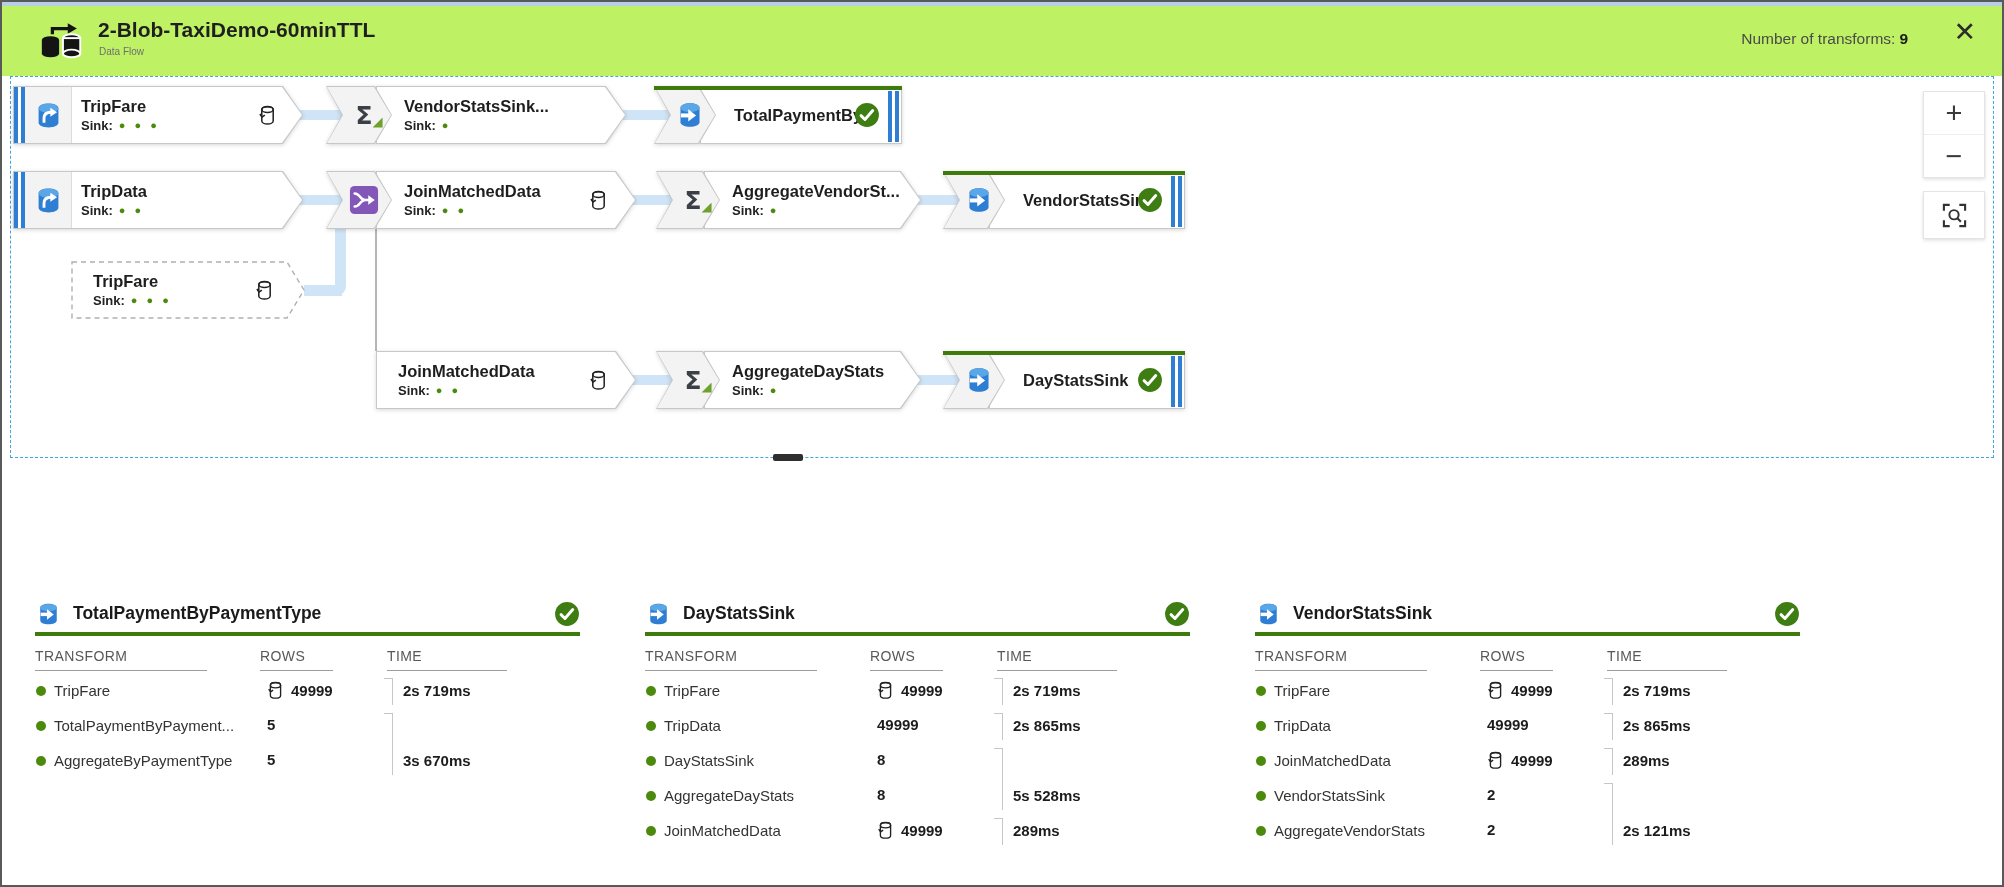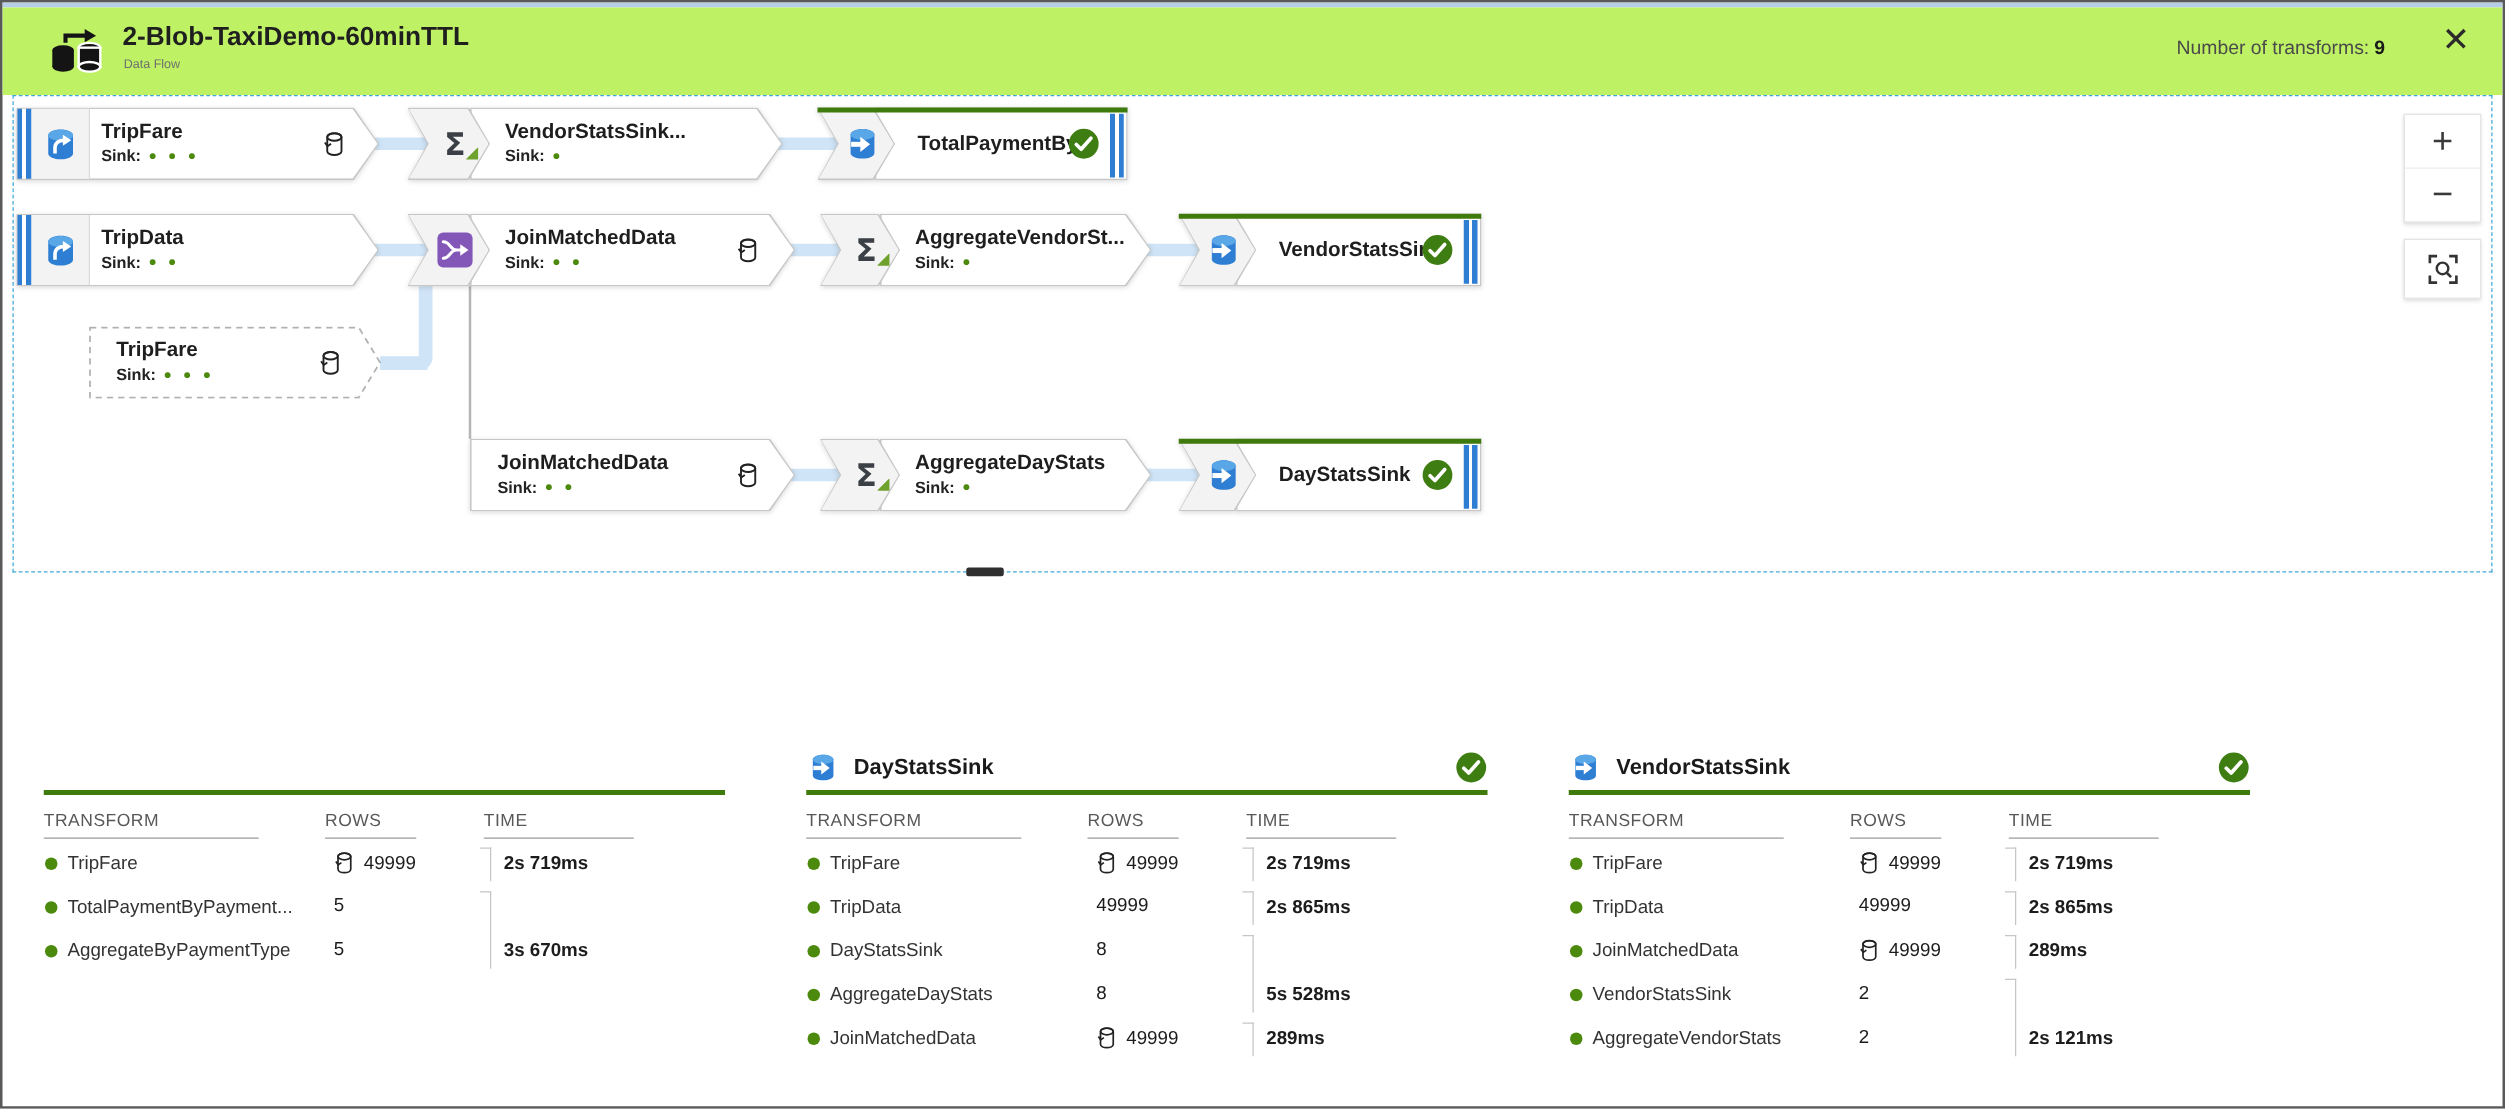--- a/index.html
+++ b/index.html
@@ -64,21 +64,21 @@
   .rt-head .ic-check{position:absolute;right:0;top:3px;}
   .rt-green{position:absolute;left:0;top:34px;width:100%;height:4px;background:#3f7a0c;}
   .rt-cols{position:absolute;left:0;top:50px;height:24px;width:100%;font-size:14px;color:#585858;letter-spacing:.4px;}
   .col{position:absolute;border-bottom:1px solid #9c9c9c;padding-bottom:6px;}
   .c1{left:0;width:172px;}
   .c2{left:225px;width:73px;}
   .c3{left:352px;width:120px;}
   .rt-row{position:absolute;left:0;width:100%;height:35px;}
   .dot{position:absolute;left:1px;top:12px;width:10px;height:10px;border-radius:50%;background:#4c8a0e;}
   .nm{position:absolute;left:19px;top:8px;font-size:15px;color:#333;white-space:nowrap;}
-  .rv{position:absolute;left:232px;top:7px;font-size:15px;font-weight:400;color:#1c1c1c;display:flex;align-items:center;gap:7px;}
+  .rv{position:absolute;left:232px;top:7px;font-size:15px;font-weight:700;color:#1c1c1c;display:flex;align-items:center;gap:7px;}
   .rv .ic-cache{width:17px;height:19px;}
   .tv{position:absolute;left:368px;top:8px;font-size:15px;font-weight:700;color:#1c1c1c;}
   .brk{position:absolute;left:349px;width:8px;border-right:1px solid #c6c6c6;border-top:1px solid #c6c6c6;}
 </style>
 </head>
 <body>
 
 <svg width="0" height="0" style="position:absolute">
   <defs>
     <symbol id="i-source" viewBox="0 0 30 32">
@@ -380,20 +380,29 @@
           <svg width="27" height="27">
             <use href="#i-fit"></use>
           </svg>
         </div>
     </div>
 
     <div class="handle"></div>
   </div>
 
   <div class="rt" style="left:33px;">
+    <div class="rt-head">
+      <svg class="rt-icon">
+          <use href="#i-sink"></use>
+        </svg>
+      <span class="rt-title">TotalPaymentByPaymentType</span>
+      <svg class="ic-check">
+          <use href="#i-check"></use>
+        </svg>
+    </div>
     <div class="rt-green"></div>
     <div class="rt-cols">
       <span class="col c1">TRANSFORM</span>
       <span class="col c2">ROWS</span>
       <span class="col c3">TIME</span>
     </div>
     <div class="brk" style="top:80px;height:26px;"></div>
     <div class="brk" style="top:115px;height:61px;"></div>
     <div class="rt-row" style="top:76px;">
       <span class="dot"></span>

